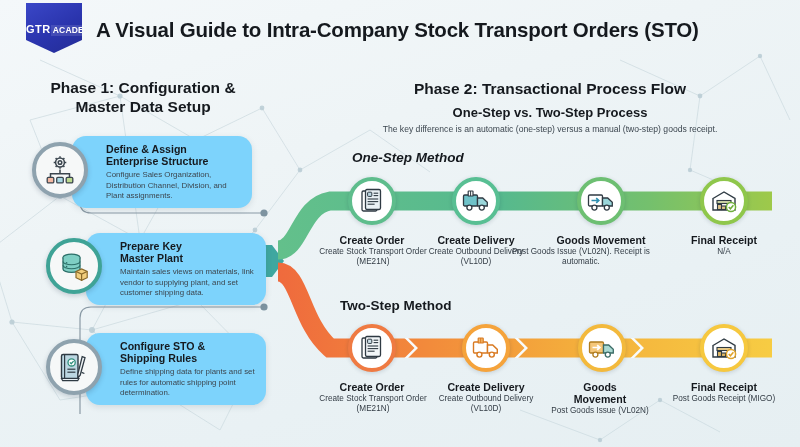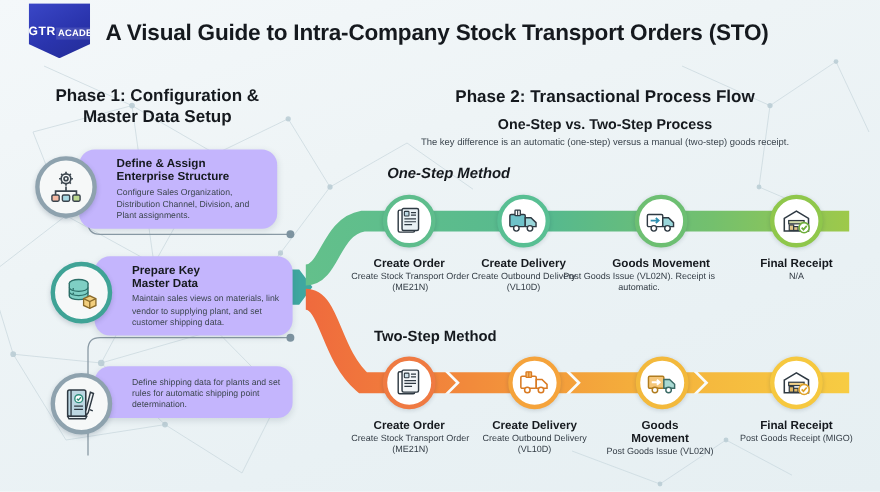--- a/index.html
+++ b/index.html
@@ -60,21 +60,21 @@
     text-align: center; font-size: 8.6px; color: #3c464f;
   }
 
   
   #flow-svg { position: absolute; inset: 0; width: 800px; height: 447px; z-index: 1; pointer-events: none; }
 
   
   .card {
     position: absolute; z-index: 4;
     width: 180px;
-    background: #c4b5fd;
+    background: #7dd3fc;
     border-radius: 14px;
     box-shadow: 0 2px 6px rgba(40,60,80,0.13);
     padding: 7px 10px 7px 34px;
   }
   .card-title { font-size: 10.6px; font-weight: bold; line-height: 12.4px; color: #15191e; }
   .card-desc { font-size: 7.9px; line-height: 10.2px; color: #3c464f; margin-top: 2.5px; }
   .card-icon {
     position: absolute; z-index: 6;
     width: 56px; height: 56px; border-radius: 50%;
     background: #f6f8f8;
@@ -227,21 +227,21 @@
     </g>
     <rect x="4.2" y="24.3" width="6.6" height="5.6" rx="1.2" fill="#f4b9a3" stroke="#3b454e" stroke-width="1.3"></rect>
     <rect x="13.7" y="24.3" width="6.6" height="5.6" rx="1.2" fill="#a8d9e4" stroke="#3b454e" stroke-width="1.3"></rect>
     <rect x="23.2" y="24.3" width="6.6" height="5.6" rx="1.2" fill="#bcd98f" stroke="#3b454e" stroke-width="1.3"></rect>
   </svg>
 </div>
 
 <div class="card" id="card2">
   <div class="card-title">
     <div>Prepare Key</div>
-    <div>Master Data</div>
+    <div>Master Plant</div>
   </div>
   <div class="card-desc">Maintain sales views on materials, link vendor to supplying plant, and set customer shipping data.</div>
 </div>
 <div class="card-icon ring-teal" id="card2-icon">
   <svg width="34" height="34" viewBox="0 0 34 34">
     <g stroke="#2c6f68" stroke-width="1.3" fill="#7fcfc4">
       <ellipse cx="14.5" cy="8.5" rx="8.5" ry="3.4"></ellipse>
       <path d="M6 8.5 v11.5 c0 1.9 3.8 3.4 8.5 3.4 s8.5 -1.5 8.5 -3.4 V8.5" fill="#7fcfc4"></path>
     </g>
     <g stroke="#2c6f68" stroke-width="1.1" fill="none">
@@ -253,20 +253,24 @@
         <circle cx="9.6" cy="17.6" r="0.8"></circle>
       </g>
     <g stroke="#8a6a2a" stroke-width="1.2" fill="#f2cf7e">
       <path d="M19 22.5 l5.6 -2.6 l5.6 2.6 v6.2 l-5.6 2.6 l-5.6 -2.6 Z"></path>
       <path d="M19 22.5 l5.6 2.6 l5.6 -2.6 M24.6 25.1 v6.8" fill="none"></path>
     </g>
   </svg>
 </div>
 
 <div class="card" id="card3">
+  <div class="card-title">
+    <div>Configure STO &amp;</div>
+    <div>Shipping Rules</div>
+  </div>
   <div class="card-desc">Define shipping data for plants and set rules for automatic shipping point determination.</div>
 </div>
 <div class="card-icon ring-grey" id="card3-icon">
   <svg width="34" height="34" viewBox="0 0 34 34">
     <rect x="4.5" y="4.5" width="16.5" height="24" rx="1.6" fill="#bcd7e2" stroke="#2f3a43" stroke-width="1.4"></rect>
     <path d="M7.6 4.5 v24" stroke="#2f3a43" stroke-width="1.2"></path>
     <circle cx="14.6" cy="12.4" r="3.6" fill="#ffffff" stroke="#2f8f7d" stroke-width="1.3"></circle>
     <path d="M12.9 12.4 l1.3 1.4 l2.4 -2.7" fill="none" stroke="#2f8f7d" stroke-width="1.3"></path>
     <g stroke="#2f3a43" stroke-width="1.2">
       <path d="M10.4 19.2 h8"></path>

